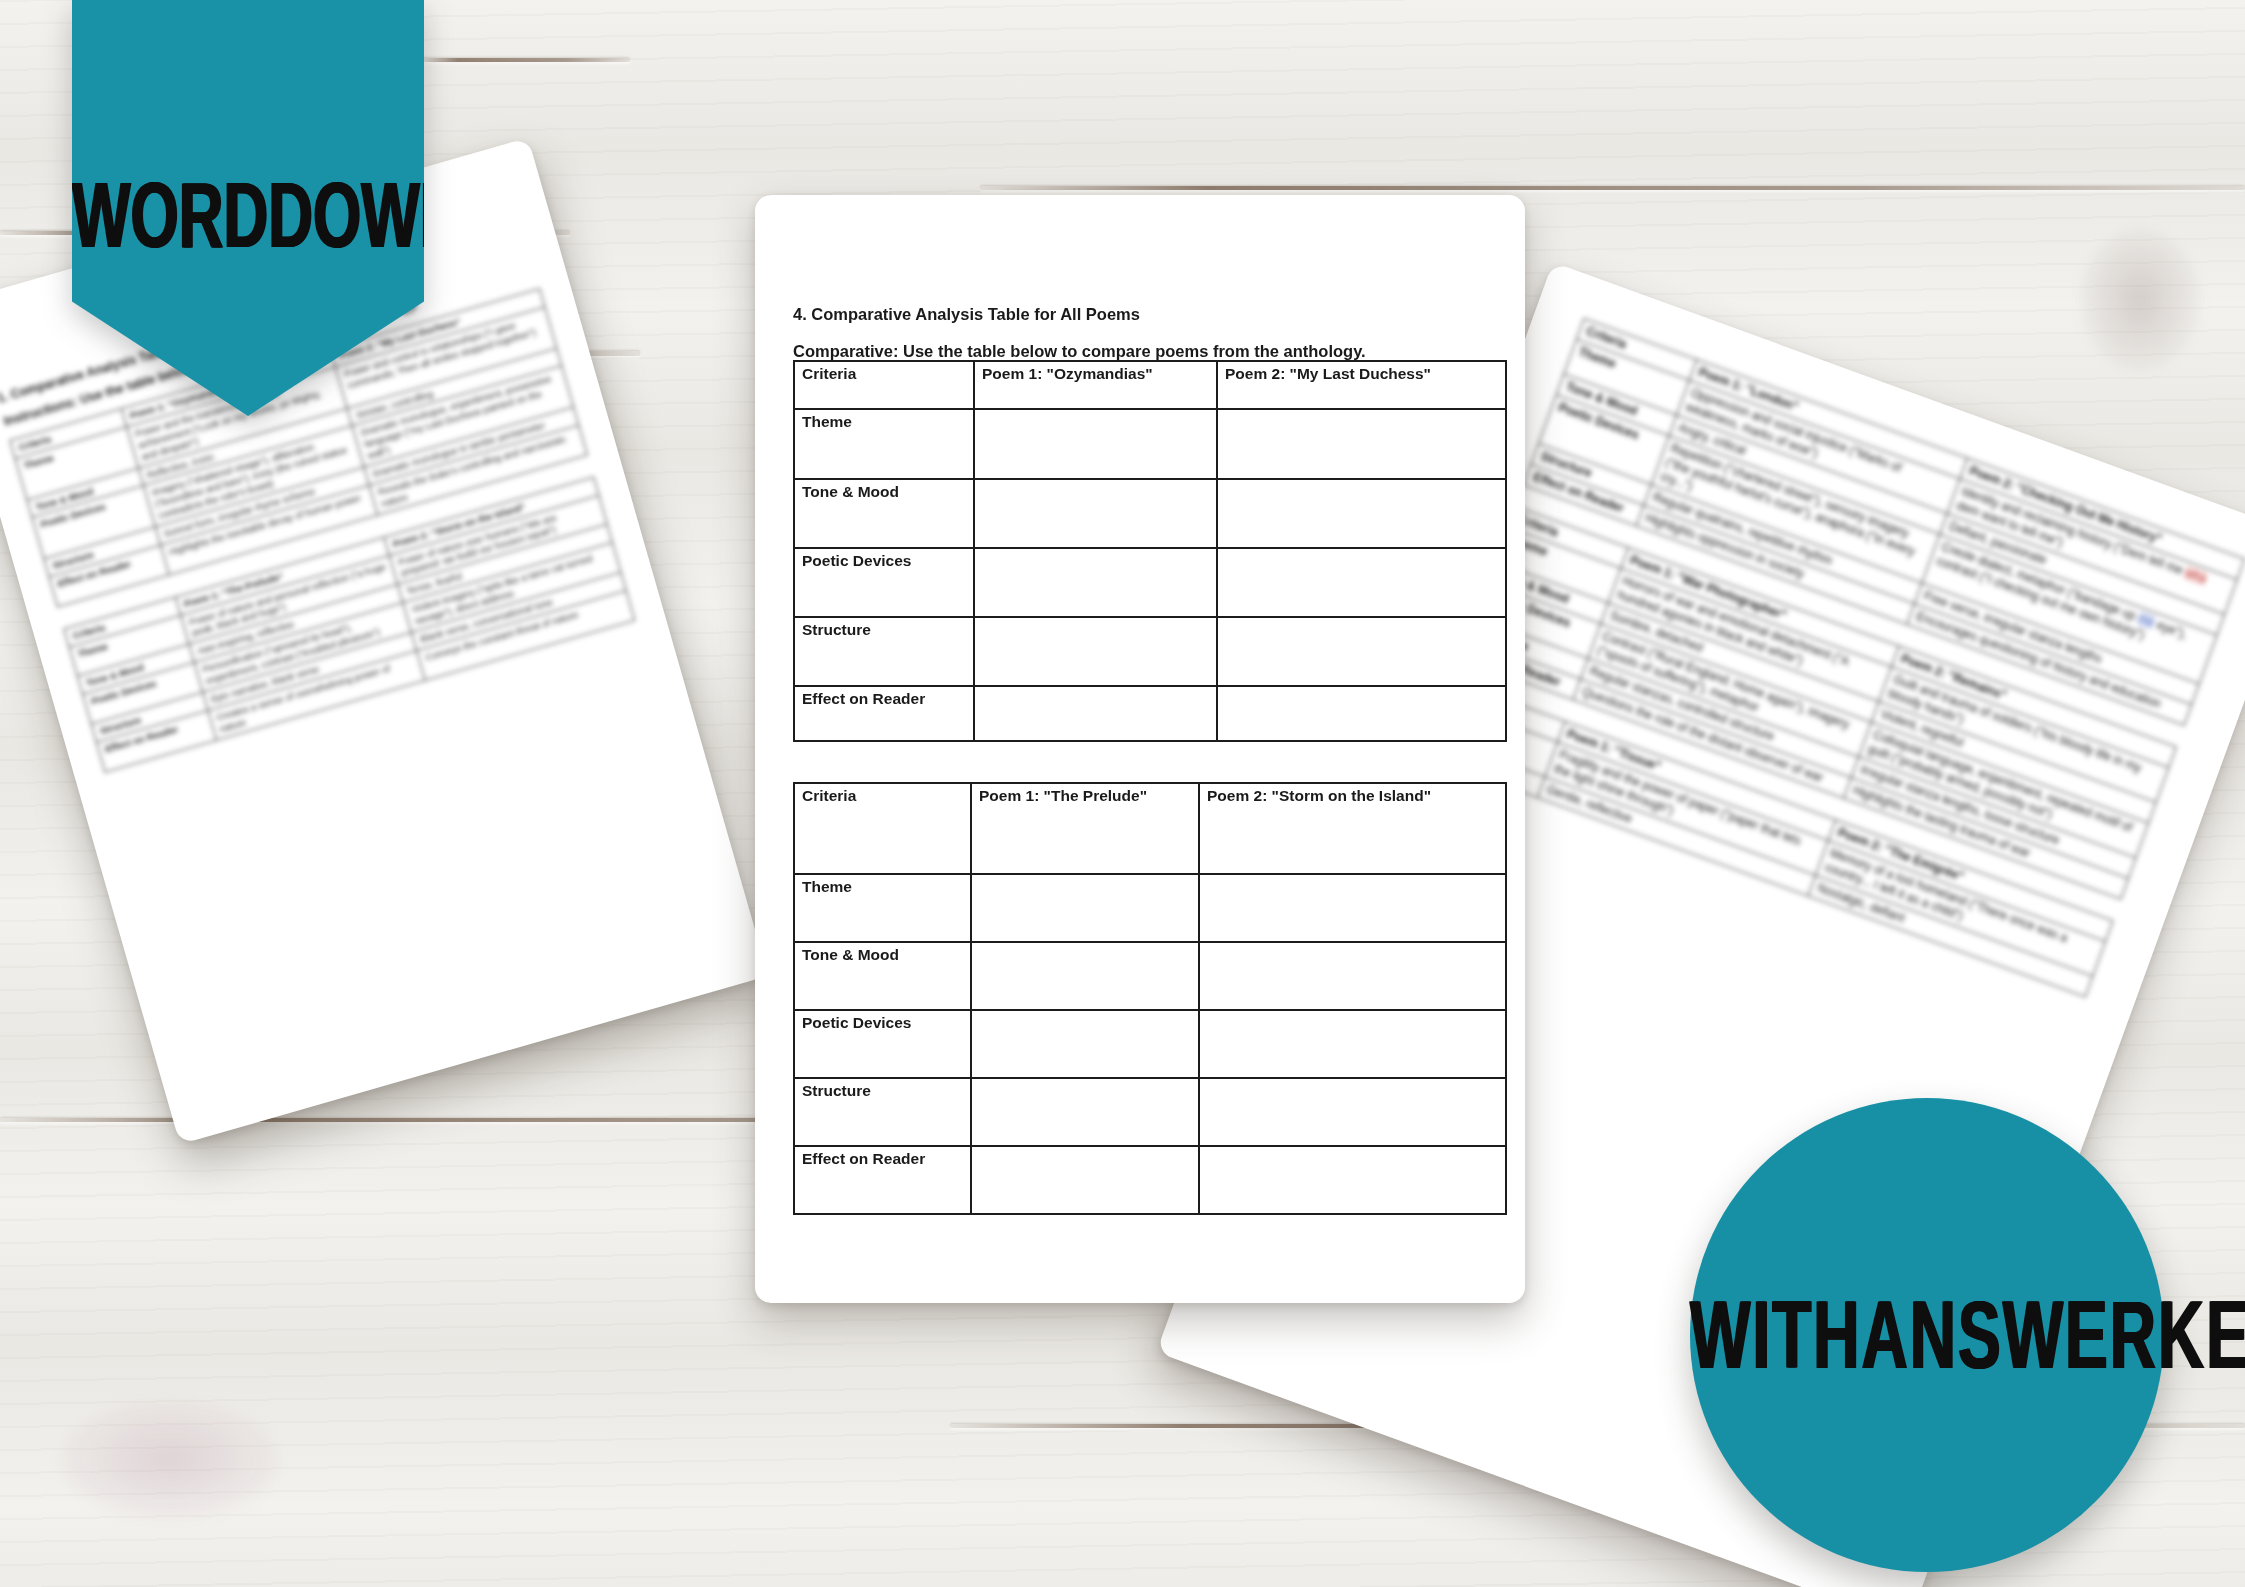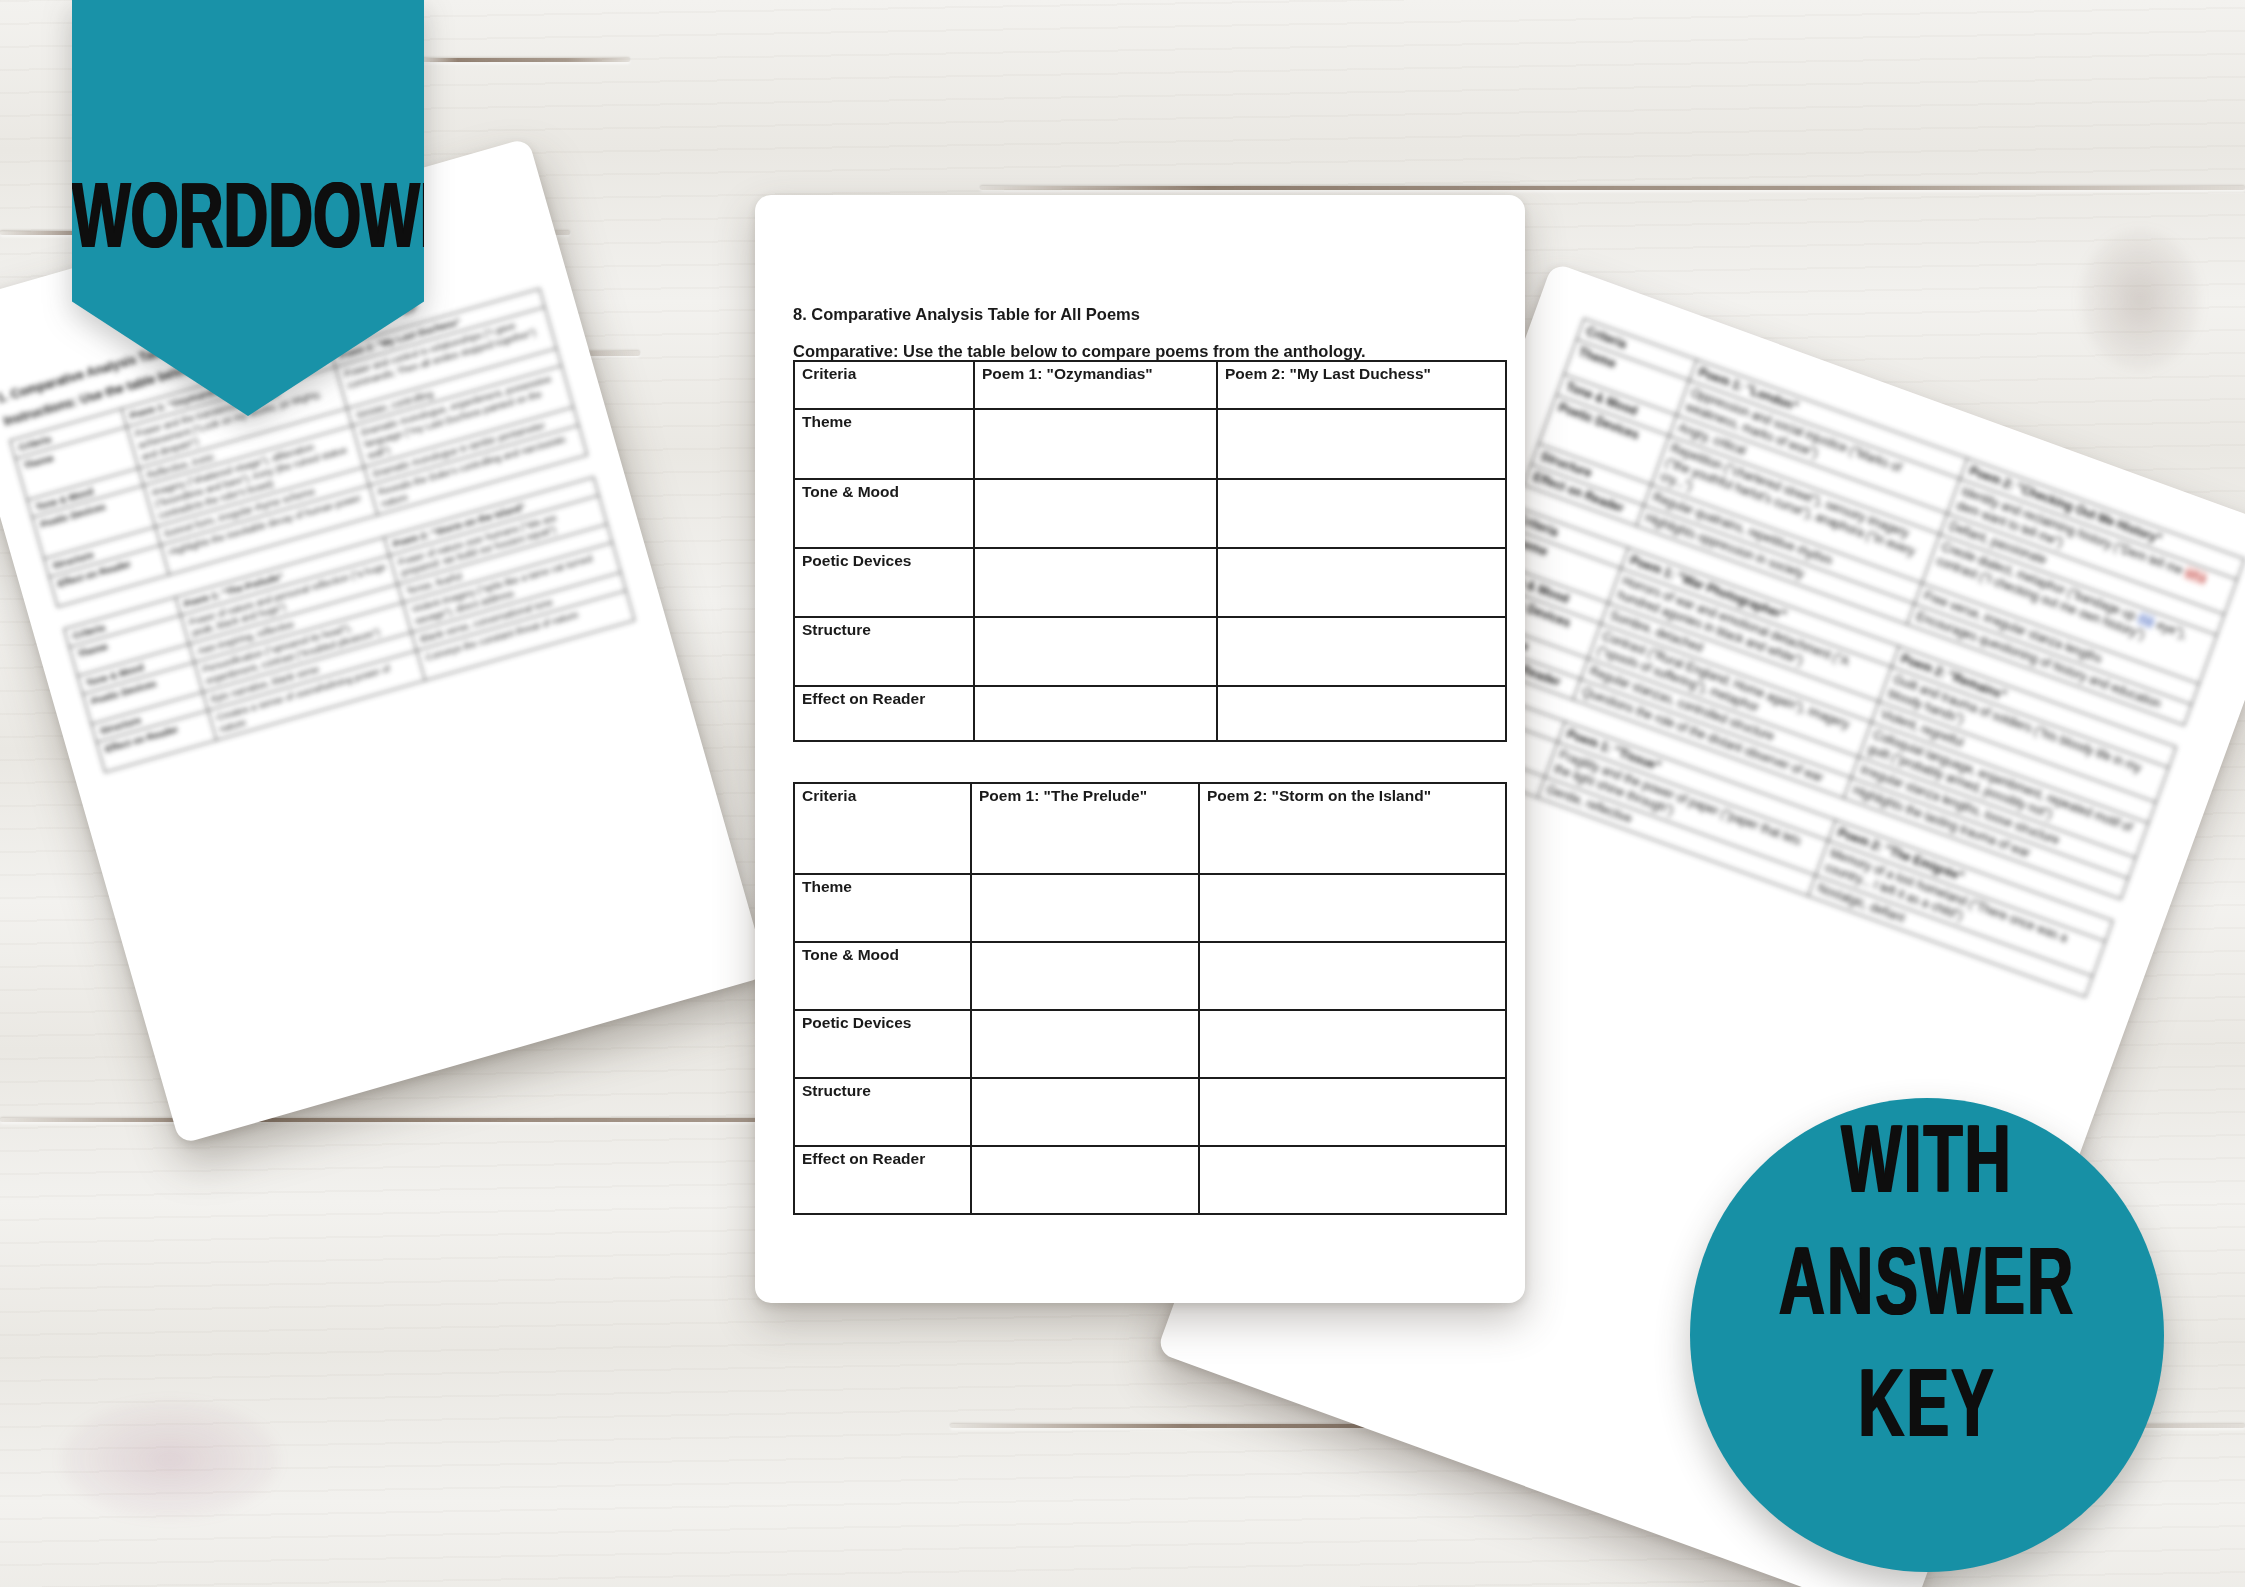--- a/index.html
+++ b/index.html
@@ -53,21 +53,21 @@
   
   #banner-wrap{position:absolute;left:72px;top:0;z-index:4;filter:drop-shadow(0 10px 14px rgba(40,40,40,0.25));}
   #banner{width:352px;height:416px;background:#1992a8;
     clip-path:polygon(0 0,100% 0,100% 72.5%,50% 100%,0 72.5%);
     display:flex;flex-direction:row;align-items:center;padding-top:14px;box-sizing:border-box;}
   .chunk{font-weight:bold;color:#0e0e0e;letter-spacing:0px;
     text-shadow:1px 0 0 #0e0e0e,-1px 0 0 #0e0e0e;
     transform:scaleY(1.5);transform-origin:center;}
   #banner .chunk{font-size:62px;line-height:128px;}
   #circle{position:absolute;left:1690px;top:1098px;width:474px;height:474px;border-radius:50%;
-    background:#1790a5;z-index:5;display:flex;flex-direction:column;align-items:center;justify-content:flex-start;
+    background:#1790a5;z-index:5;display:flex;align-items:center;justify-content:flex-start;
     box-shadow:0 16px 34px rgba(60,55,50,0.30);}
   #circle .chunk{font-size:64px;line-height:122px;letter-spacing:2px;}
 </style>
 </head>
 <body>
 
 <div id="canvas">
 
   <div class="seam" style="left:420px;top:58px;width:210px;"></div>
   <div class="seam" style="left:980px;top:186px;width:1265px;"></div>
@@ -279,21 +279,21 @@
             <td>Gentle, reflective</td>
             <td>Nostalgic, defiant</td>
           </tr>
         </tbody>
           </table>
       </div>
     </div>
   </div>
 
   <div class="page" id="page-center">
-    <div class="cp-heading">8. Comparative Analysis Table for All Poems</div>
+    <div class="cp-heading">4. Comparative Analysis Table for All Poems</div>
     <div class="cp-instr">Comparative: Use the table below to compare poems from the anthology.</div>
 
     <table class="ct" id="cp-table1">
       <colgroup>
           <col style="width:180px">
           <col style="width:243px">
           <col style="width:289px">
         </colgroup>
       <tbody>
           <tr style="height:48px">

